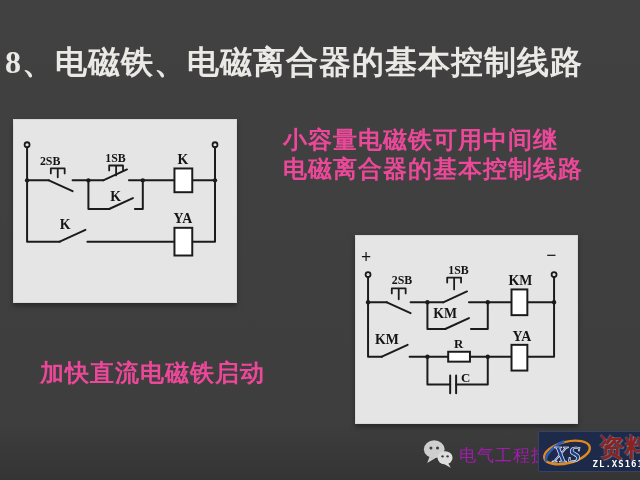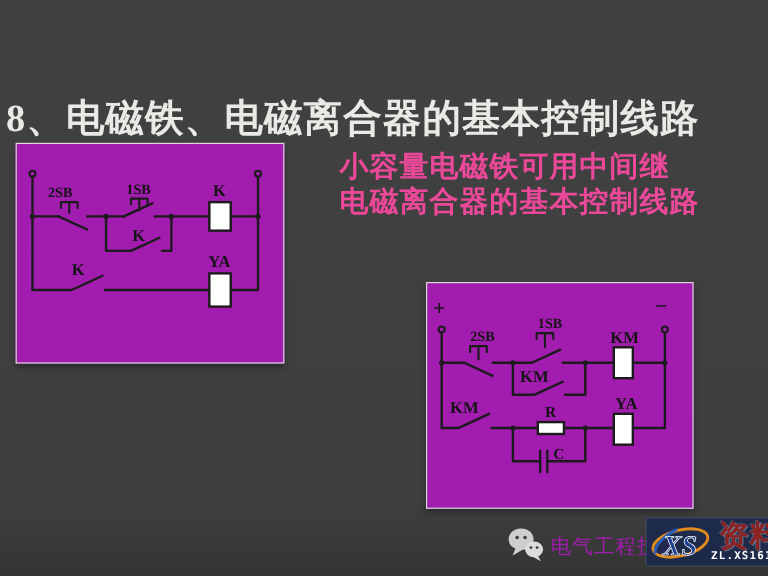--- a/index.html
+++ b/index.html
@@ -8,32 +8,32 @@
     background:linear-gradient(#414141 0%, #3e3e3e 88%, #343434 100%);
     font-family:"Liberation Sans", sans-serif;
     position:relative;
   }
   .slide{position:absolute;inset:0;width:640px;height:480px;}
   .title{
     position:absolute;left:0;top:42px;width:588px;
     text-align:center;
     font-family:"Liberation Serif","DejaVu Serif",serif;
     font-weight:bold;font-size:32px;line-height:40px;
-    color:#eae9e6;letter-spacing:1px;margin-top:36px;
+    color:#eae9e6;letter-spacing:1px;
   }
   .note{
     position:absolute;
     font-family:"Liberation Serif","DejaVu Serif",serif;
     font-weight:600;font-size:24px;line-height:29px;
     color:#ec4899;letter-spacing:1px;white-space:nowrap;
   }
   .note-right{left:283px;top:126px;}
   .note-left{left:40px;top:358px;line-height:31px;}
   .circuit-box{
-    position:absolute;background:#a21caf;
+    position:absolute;background:#e5e5e5;
     border:1px solid #d8d8d8;box-sizing:border-box;
     box-shadow:0 3px 5px rgba(0,0,0,0.35);
   }
   .box1{left:13px;top:119px;width:224px;height:184px;}
   .box2{left:355px;top:235px;width:223px;height:189px;}
   .circuit-box svg{display:block;width:100%;height:100%;}
   .ink{stroke:#1b1b1b;stroke-width:2;fill:none;stroke-linecap:round;stroke-linejoin:round;}
   .ink-thin{stroke:#1b1b1b;stroke-width:1.8;fill:none;stroke-linecap:round;}
   .dot{fill:#1b1b1b;stroke:none;}
   .coil{fill:#ffffff;stroke:#1b1b1b;stroke-width:2;}
@@ -70,20 +70,21 @@
 <div class="slide">
 
   <div class="title">8、电磁铁、电磁离合器的基本控制线路</div>
 
   <div class="note note-right">
     <div>小容量电磁铁可用中间继</div>
     <div>电磁离合器的基本控制线路</div>
   </div>
 
   <div class="note note-left">
+    <div>加快直流电磁铁启动</div>
   </div>
 
   <div class="circuit-box box1">
     <svg viewBox="0 0 224 184">
       <g>
         <circle class="ink-thin" cx="13" cy="25" r="2.5"></circle>
         <circle class="ink-thin" cx="203" cy="25" r="2.5"></circle>
       </g>
       <path class="ink" d="M13,27.5 V123 M203,27.5 V123
            M13,61 H35 M59,61 H90 M116,61 H162 M180,61 H203

